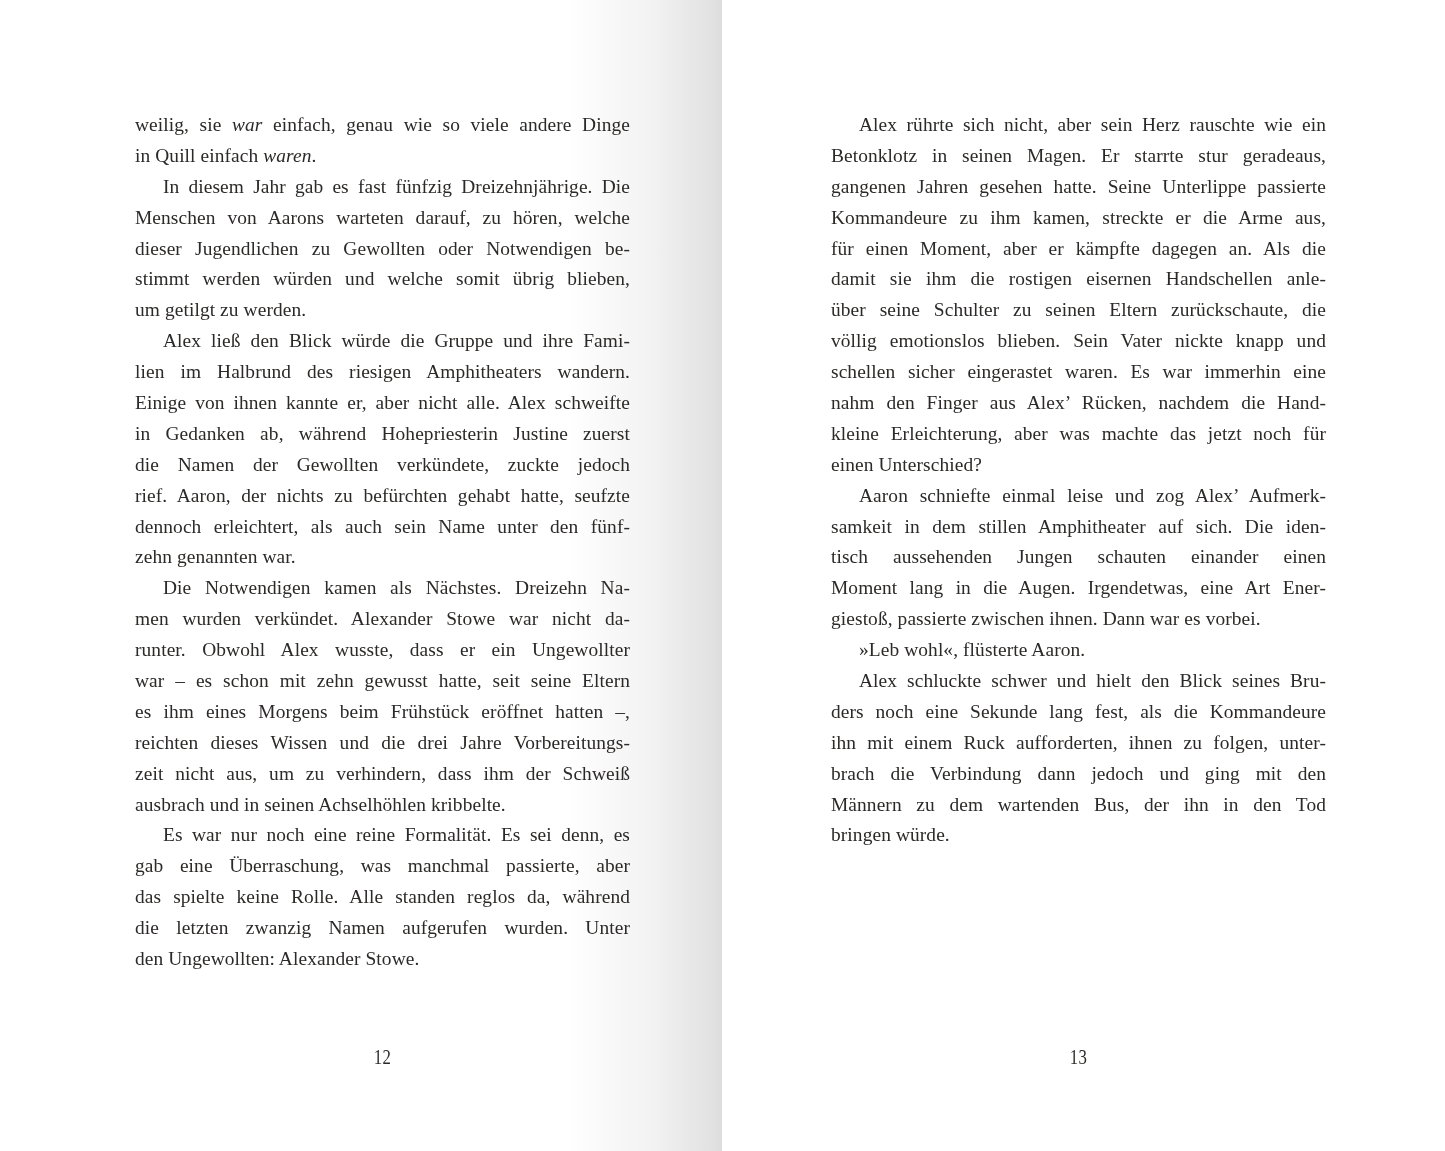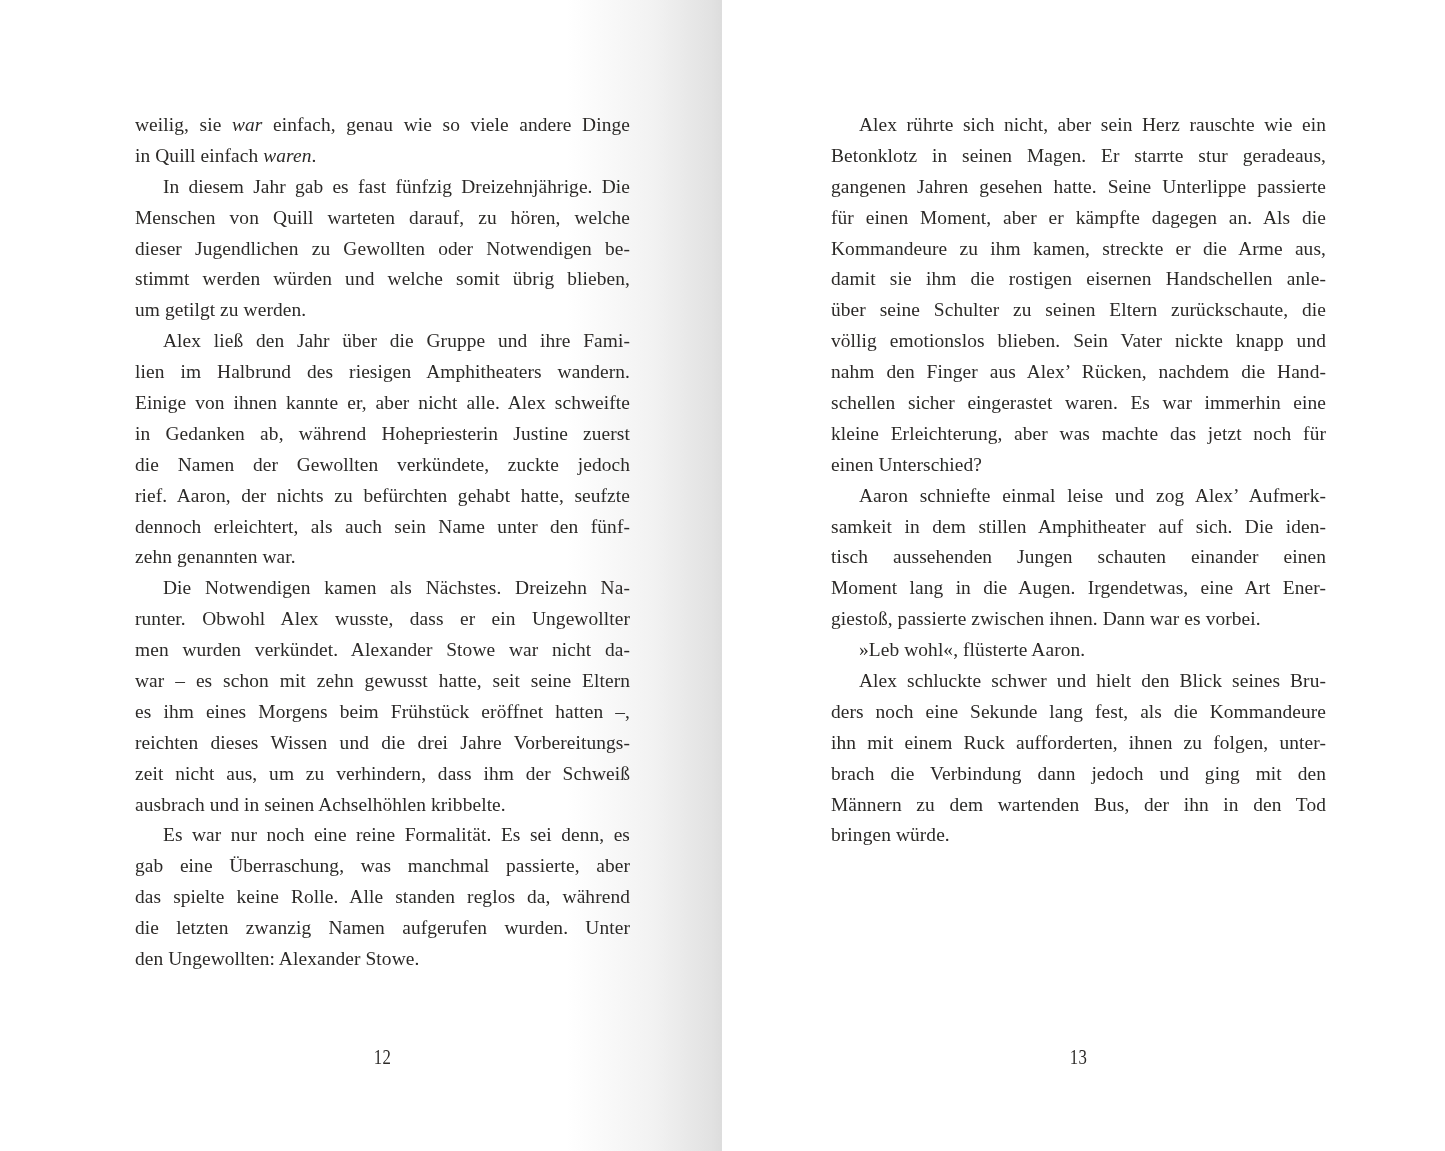--- a/index.html
+++ b/index.html
@@ -59,61 +59,61 @@
 </head>
 <body>
 
 <div class="screenshot">
 
   <div class="page page-left">
     <div class="text-block">
         <div class="line">weilig, sie <em>war</em> einfach, genau wie so viele andere Dinge</div>
         <div class="line para-end">in Quill einfach <em>waren</em>.</div>
         <div class="line indent">In diesem Jahr gab es fast fünfzig Dreizehnjährige. Die</div>
-        <div class="line">Menschen von Quill warteten darauf, zu hören, welche</div>
+        <div class="line">Menschen von Aarons warteten darauf, zu hören, welche</div>
         <div class="line">dieser Jugendlichen zu Gewollten oder Notwendigen be-</div>
         <div class="line">stimmt werden würden und welche somit übrig blieben,</div>
         <div class="line para-end">um getilgt zu werden.</div>
-        <div class="line indent">Alex ließ den Jahr über die Gruppe und ihre Fami-</div>
+        <div class="line indent">Alex ließ den Blick würde die Gruppe und ihre Fami-</div>
         <div class="line">lien im Halbrund des riesigen Amphitheaters wandern.</div>
         <div class="line">Einige von ihnen kannte er, aber nicht alle. Alex schweifte</div>
         <div class="line">in Gedanken ab, während Hohepriesterin Justine zuerst</div>
         <div class="line">die Namen der Gewollten verkündete, zuckte jedoch</div>
         <div class="line">rief. Aaron, der nichts zu befürchten gehabt hatte, seufzte</div>
         <div class="line">dennoch erleichtert, als auch sein Name unter den fünf-</div>
         <div class="line para-end">zehn genannten war.</div>
         <div class="line indent">Die Notwendigen kamen als Nächstes. Dreizehn Na-</div>
+        <div class="line">men wurden verkündet. Alexander Stowe war nicht da-</div>
         <div class="line">runter. Obwohl Alex wusste, dass er ein Ungewollter</div>
-        <div class="line">men wurden verkündet. Alexander Stowe war nicht da-</div>
         <div class="line">war – es schon mit zehn gewusst hatte, seit seine Eltern</div>
         <div class="line">es ihm eines Morgens beim Frühstück eröffnet hatten –,</div>
         <div class="line">reichten dieses Wissen und die drei Jahre Vorbereitungs-</div>
         <div class="line">zeit nicht aus, um zu verhindern, dass ihm der Schweiß</div>
         <div class="line para-end">ausbrach und in seinen Achselhöhlen kribbelte.</div>
         <div class="line indent">Es war nur noch eine reine Formalität. Es sei denn, es</div>
         <div class="line">gab eine Überraschung, was manchmal passierte, aber</div>
         <div class="line">das spielte keine Rolle. Alle standen reglos da, während</div>
         <div class="line">die letzten zwanzig Namen aufgerufen wurden. Unter</div>
         <div class="line para-end">den Ungewollten: Alexander Stowe.</div>
       </div>
     <div class="page-number">12</div>
   </div>
 
   <div class="page page-right">
     <div class="text-block">
         <div class="line indent">Alex rührte sich nicht, aber sein Herz rauschte wie ein</div>
         <div class="line">Betonklotz in seinen Magen. Er starrte stur geradeaus,</div>
         <div class="line">gangenen Jahren gesehen hatte. Seine Unterlippe passierte</div>
+        <div class="line">Kommandeure zu ihm kamen, streckte er die Arme aus,</div>
         <div class="line">für einen Moment, aber er kämpfte dagegen an. Als die</div>
-        <div class="line">Kommandeure zu ihm kamen, streckte er die Arme aus,</div>
         <div class="line">damit sie ihm die rostigen eisernen Handschellen anle-</div>
         <div class="line">über seine Schulter zu seinen Eltern zurückschaute, die</div>
         <div class="line">völlig emotionslos blieben. Sein Vater nickte knapp und</div>
+        <div class="line">schellen sicher eingerastet waren. Es war immerhin eine</div>
         <div class="line">nahm den Finger aus Alex’ Rücken, nachdem die Hand-</div>
-        <div class="line">schellen sicher eingerastet waren. Es war immerhin eine</div>
         <div class="line">kleine Erleichterung, aber was machte das jetzt noch für</div>
         <div class="line para-end">einen Unterschied?</div>
         <div class="line indent">Aaron schniefte einmal leise und zog Alex’ Aufmerk-</div>
         <div class="line">samkeit in dem stillen Amphitheater auf sich. Die iden-</div>
         <div class="line">tisch aussehenden Jungen schauten einander einen</div>
         <div class="line">Moment lang in die Augen. Irgendetwas, eine Art Ener-</div>
         <div class="line para-end">giestoß, passierte zwischen ihnen. Dann war es vorbei.</div>
         <div class="line para-end indent">»Leb wohl«, flüsterte Aaron.</div>
         <div class="line indent">Alex schluckte schwer und hielt den Blick seines Bru-</div>
         <div class="line">ders noch eine Sekunde lang fest, als die Kommandeure</div>

